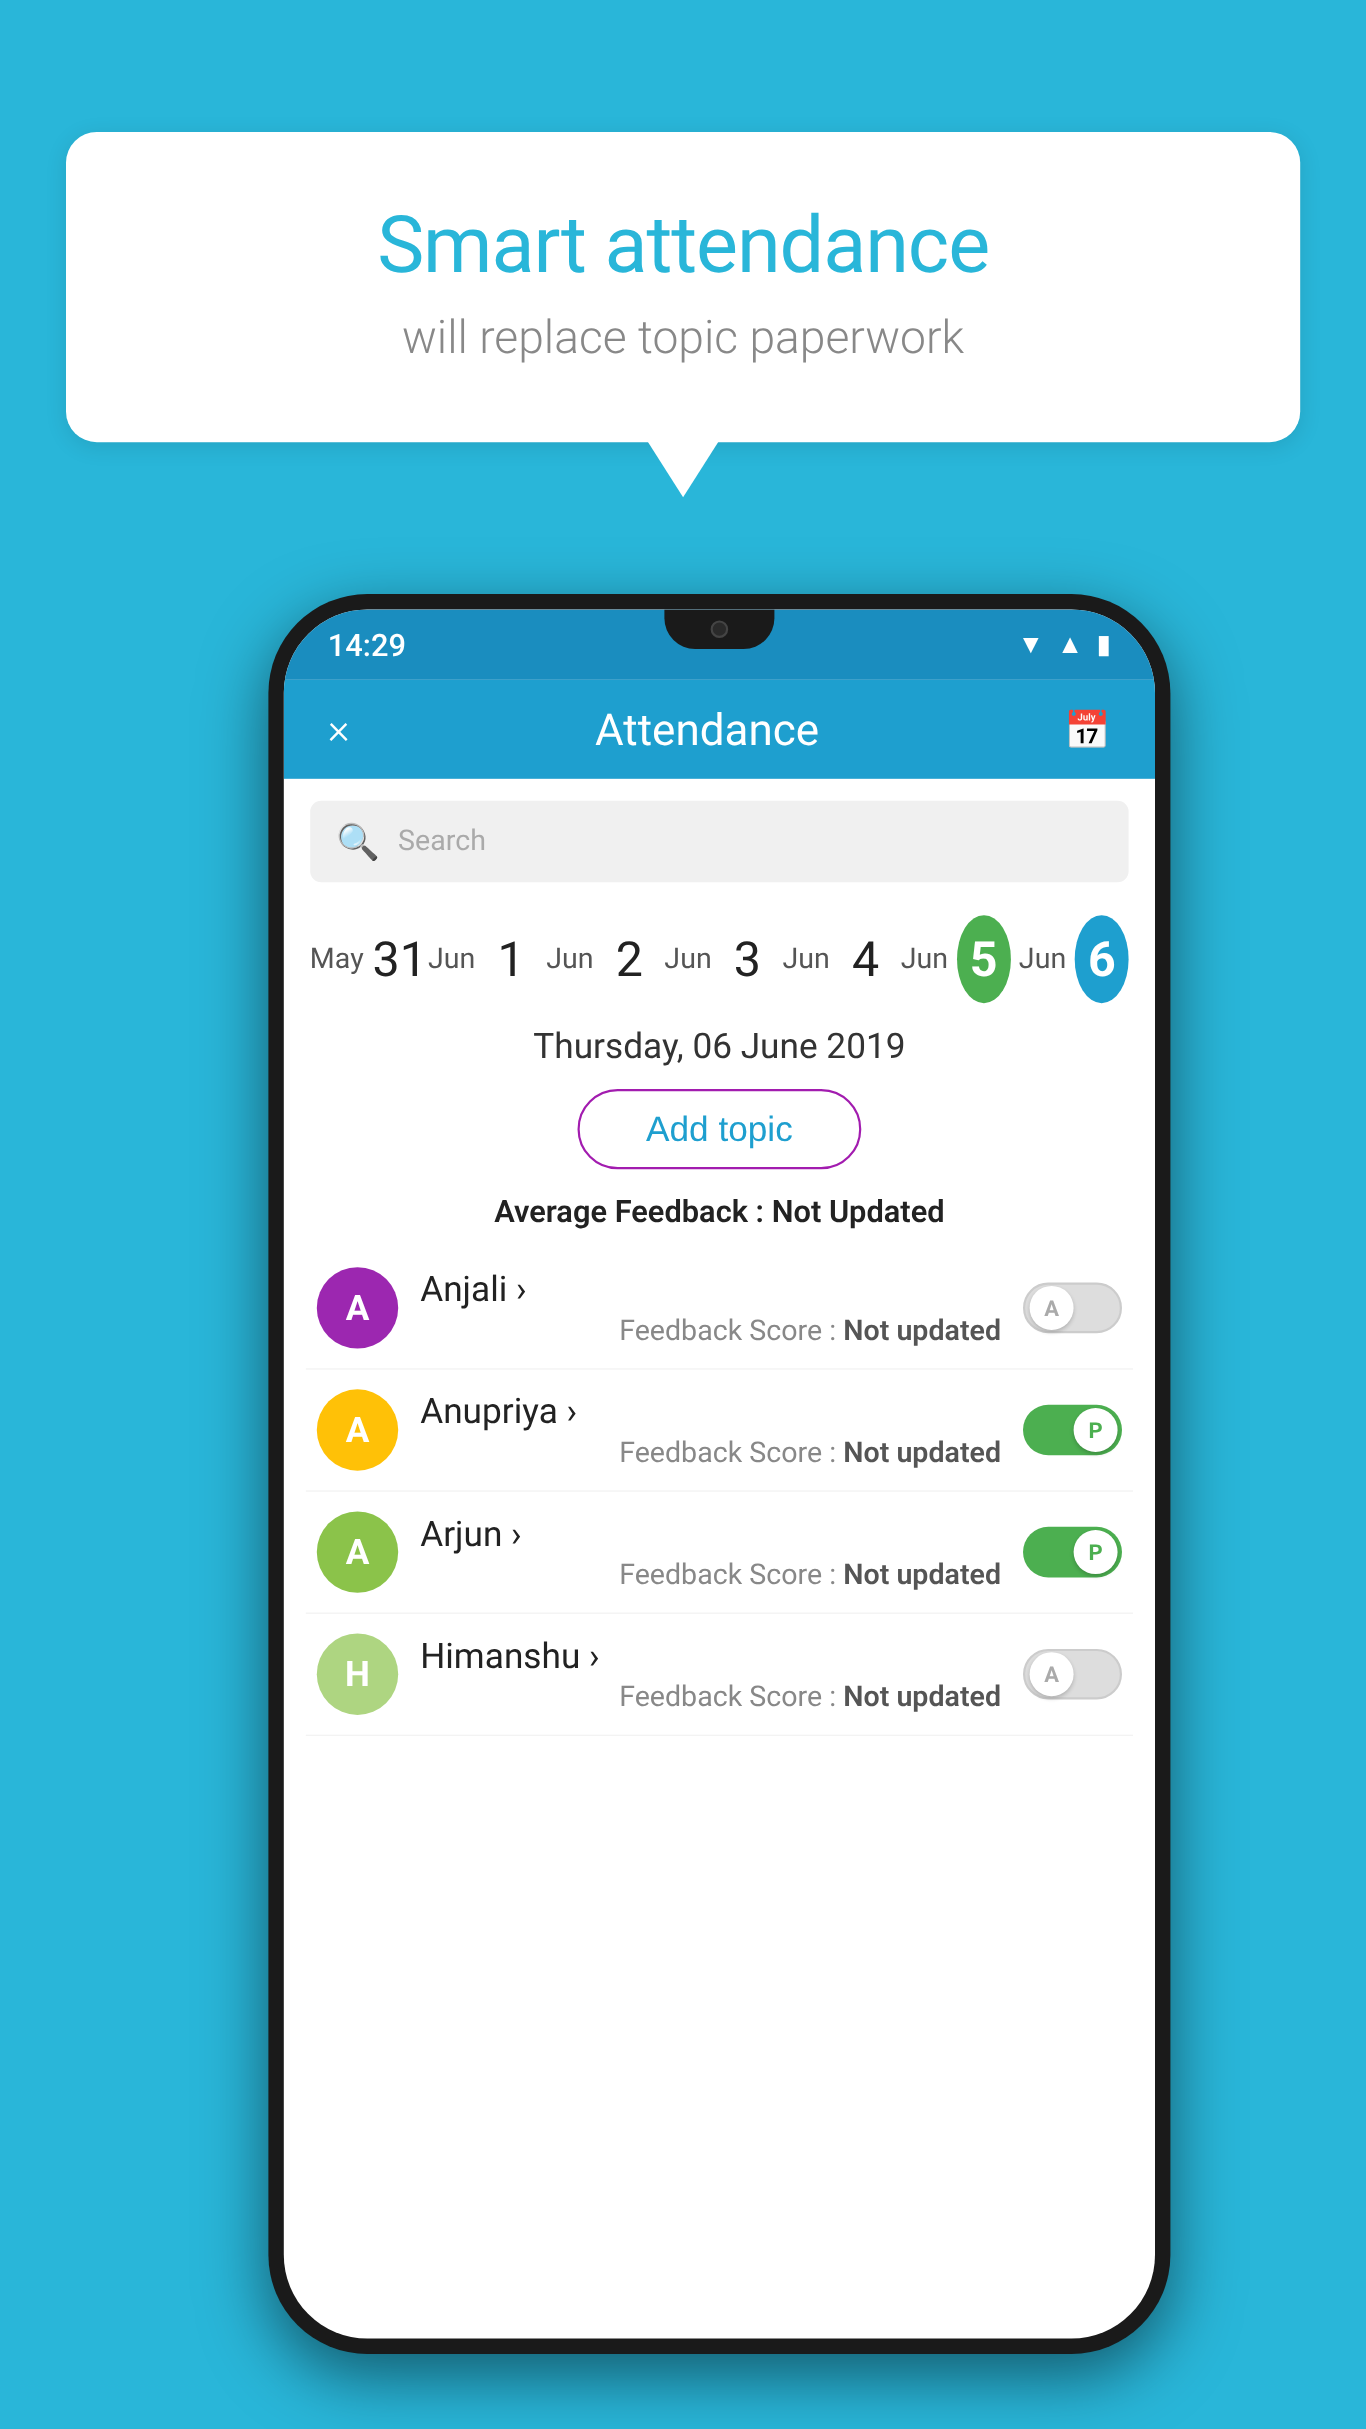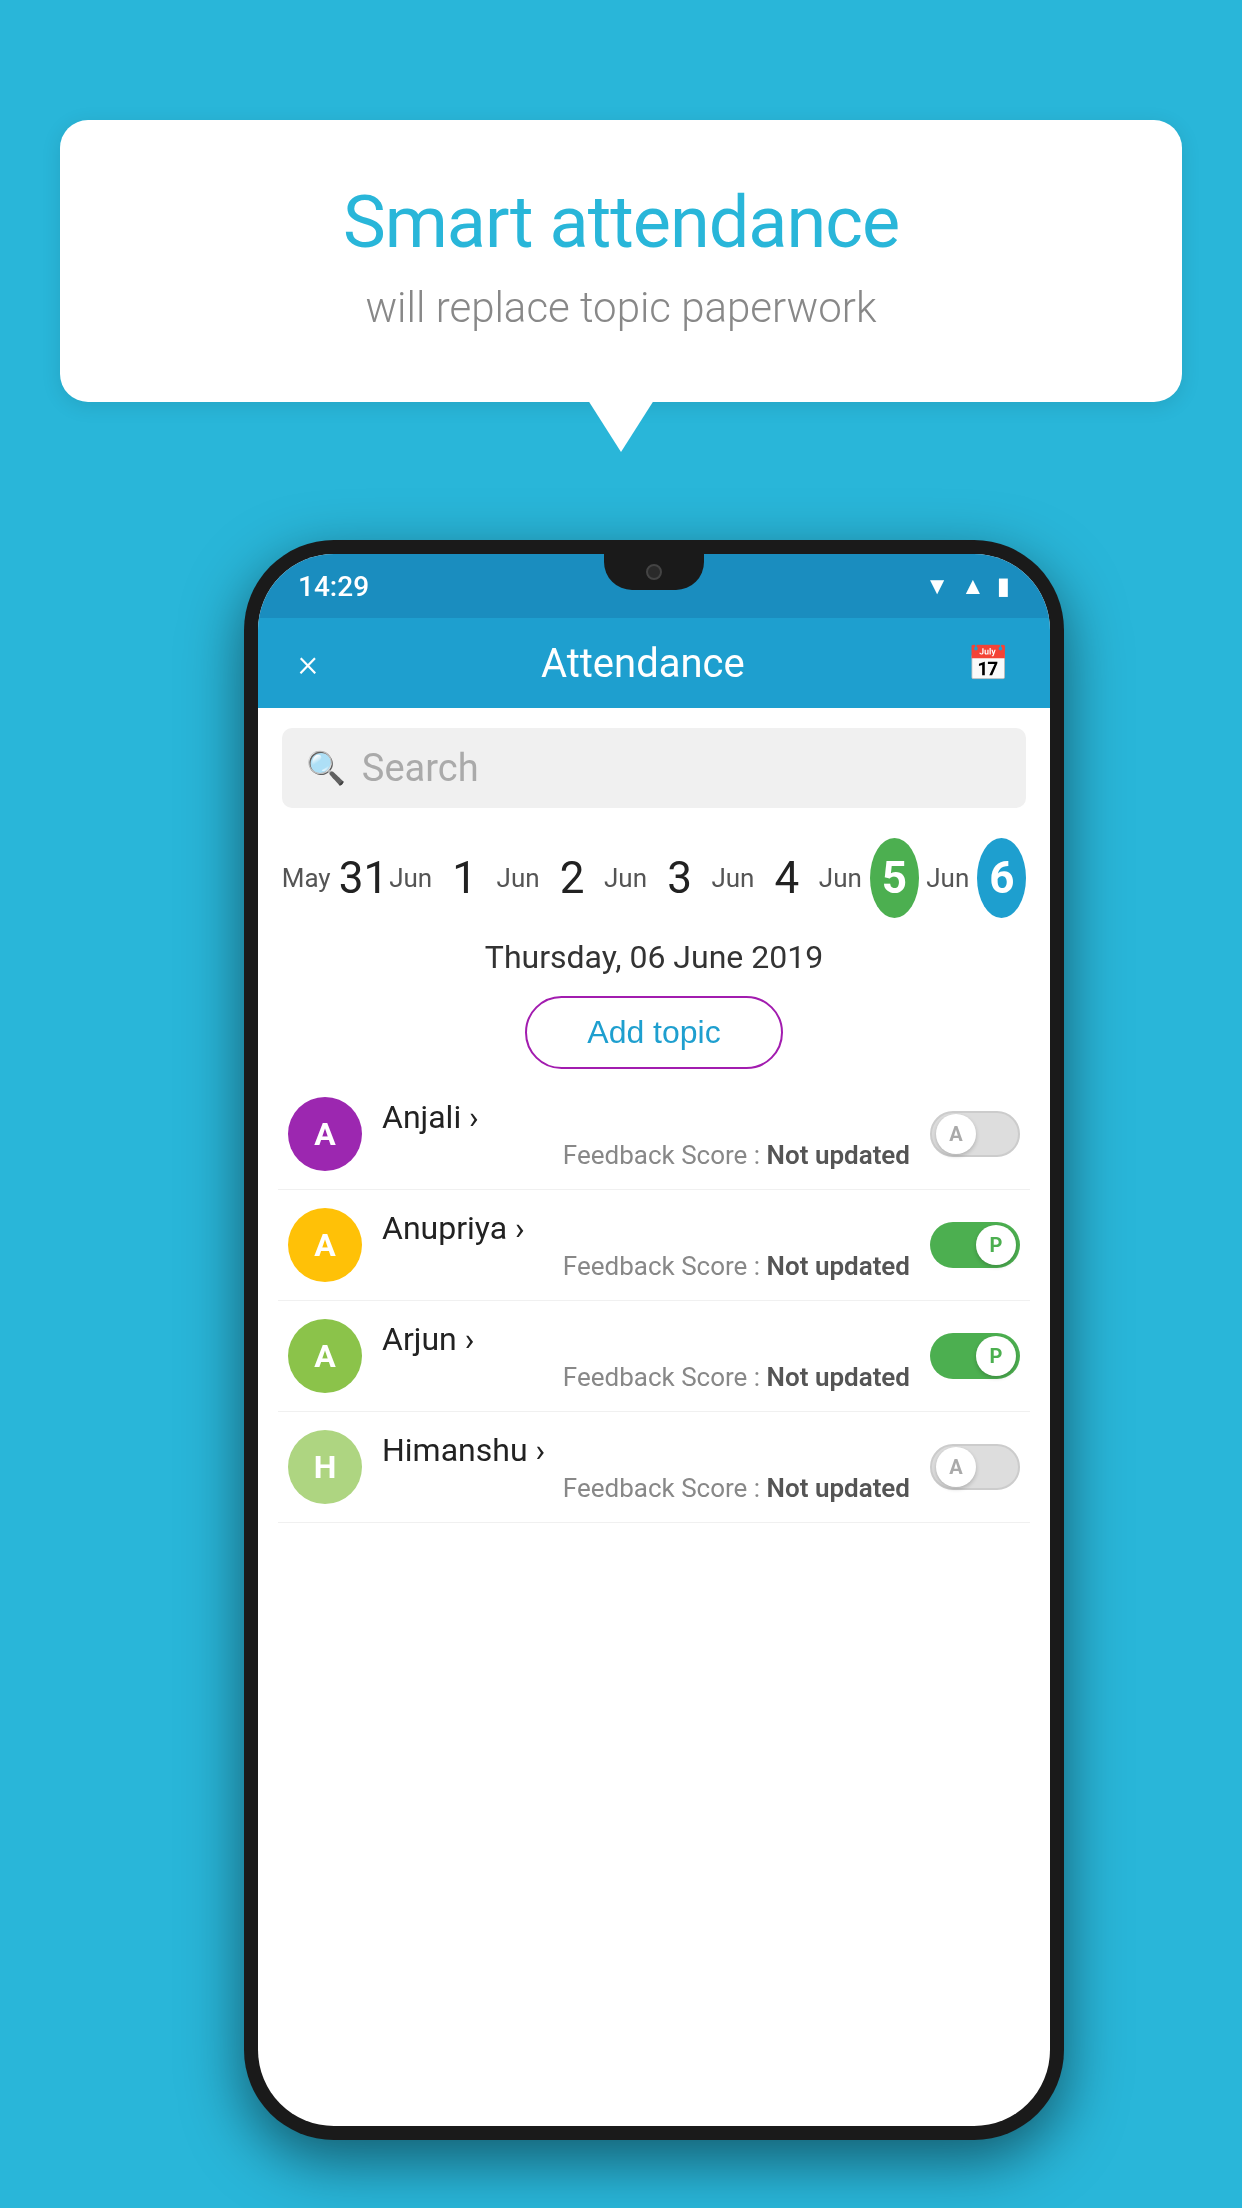--- a/index.html
+++ b/index.html
@@ -184,21 +184,21 @@
       align-items: center;
       padding: 18px 24px;
       gap: 16px;
     }
     .search-icon-sym {
       color: #888;
       font-size: 32px;
     }
     .search-placeholder {
       color: #aaa;
-      font-size: 38px;
+      font-size: 26px;
     }
 
     
     .calendar-strip {
       display: flex;
       justify-content: space-around;
       padding: 10px 20px 0;
     }
     .cal-day {
       display: flex;
@@ -415,20 +415,23 @@
           <div class="cal-day">
             <div class="cal-month">Jun</div>
             <div class="cal-date selected">6</div>
           </div>
         </div>
 
       <div class="date-label">Thursday, 06 June 2019</div>
 
       <button class="add-topic-btn">Add topic</button>
 
+      <div class="feedback-avg">
+        <span>Average Feedback : </span><span>Not Updated</span>
+      </div>
 
       <div class="student-list">
       <div class="student-item">
             <div class="avatar" style="background: rgb(156, 39, 176);">A</div>
             <div class="student-info">
               <div class="student-name">Anjali ›</div>
               <div class="feedback-score">Feedback Score : <span>Not updated</span></div>
             </div>
             <div class="toggle-container">
               <div class="toggle absent">

